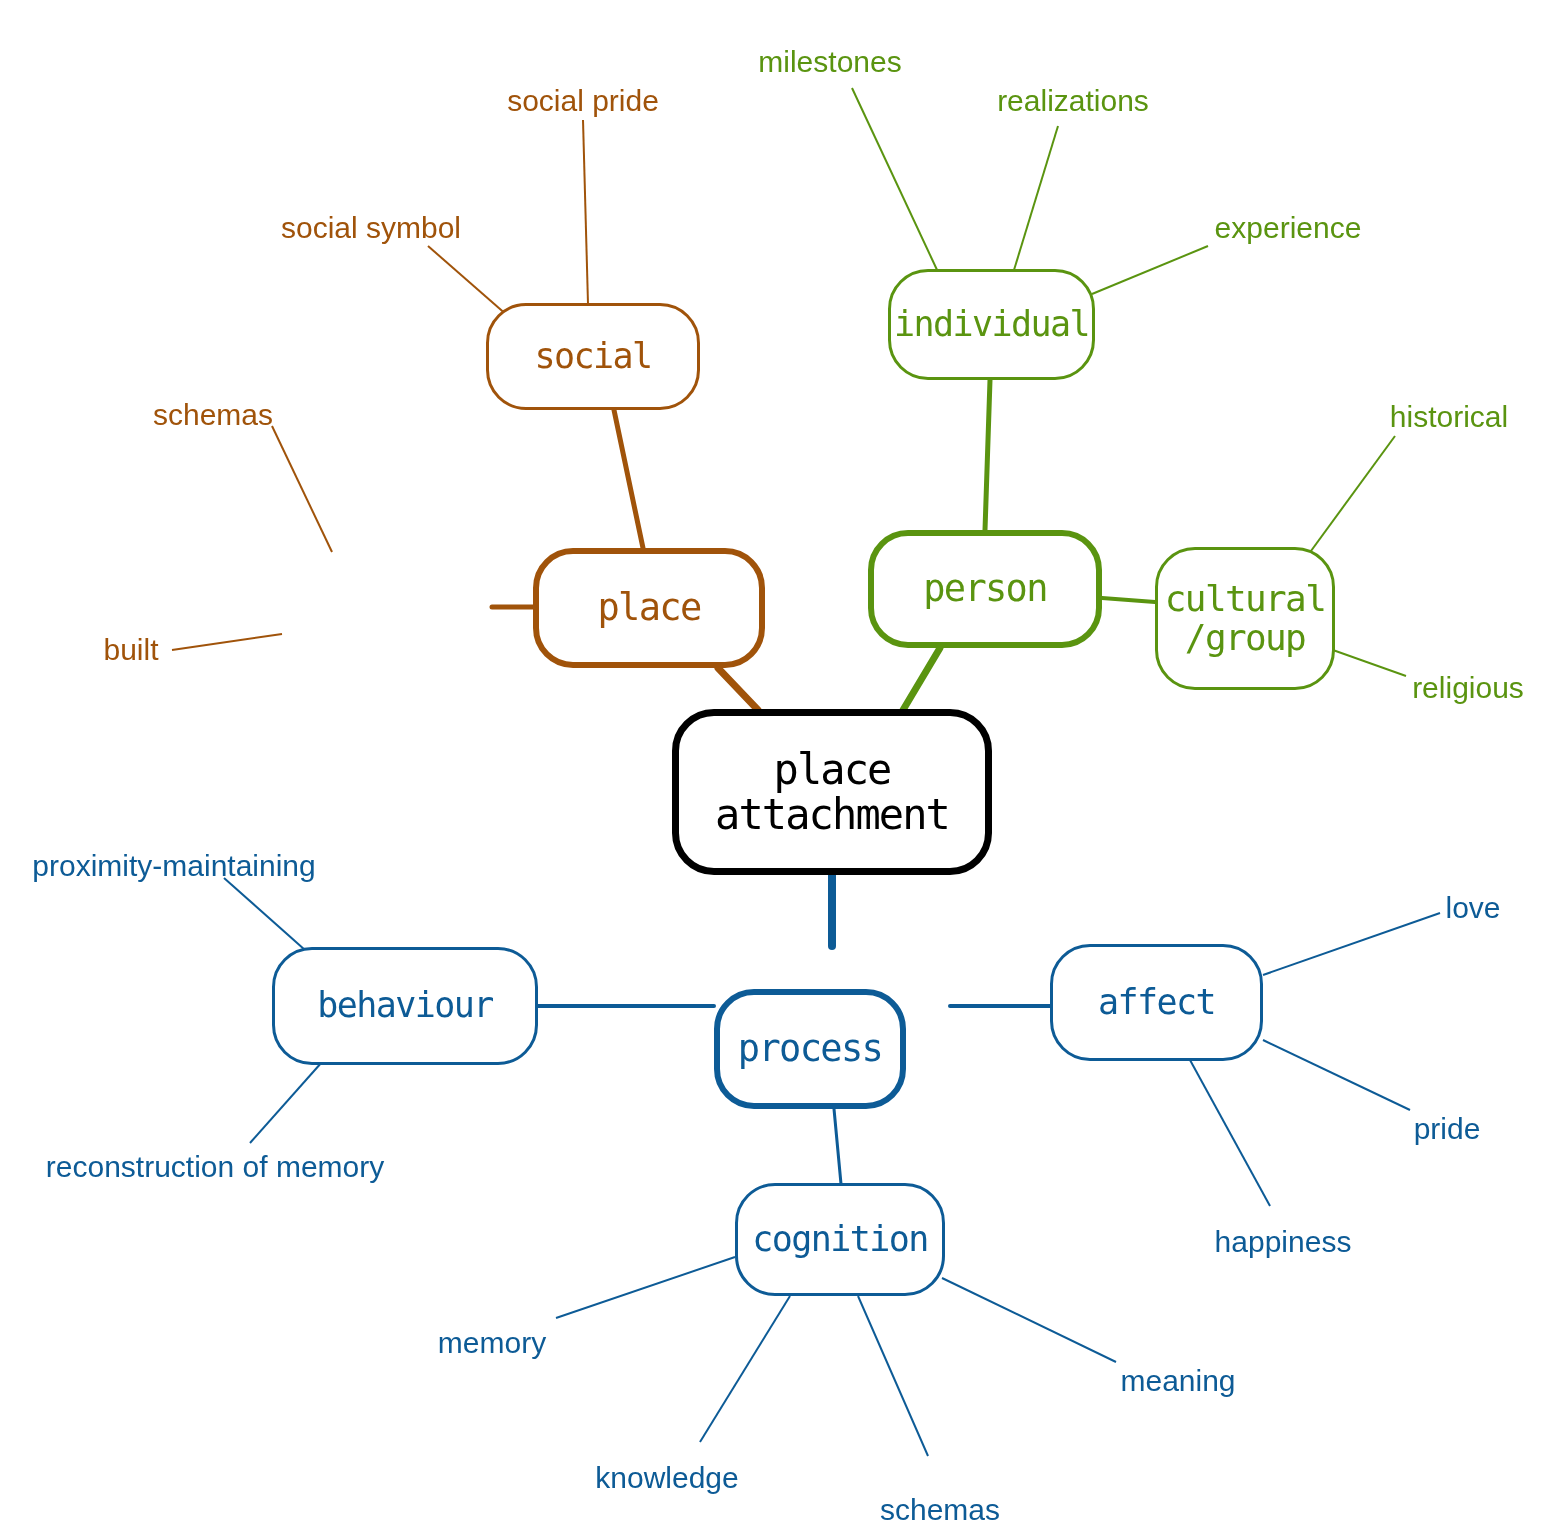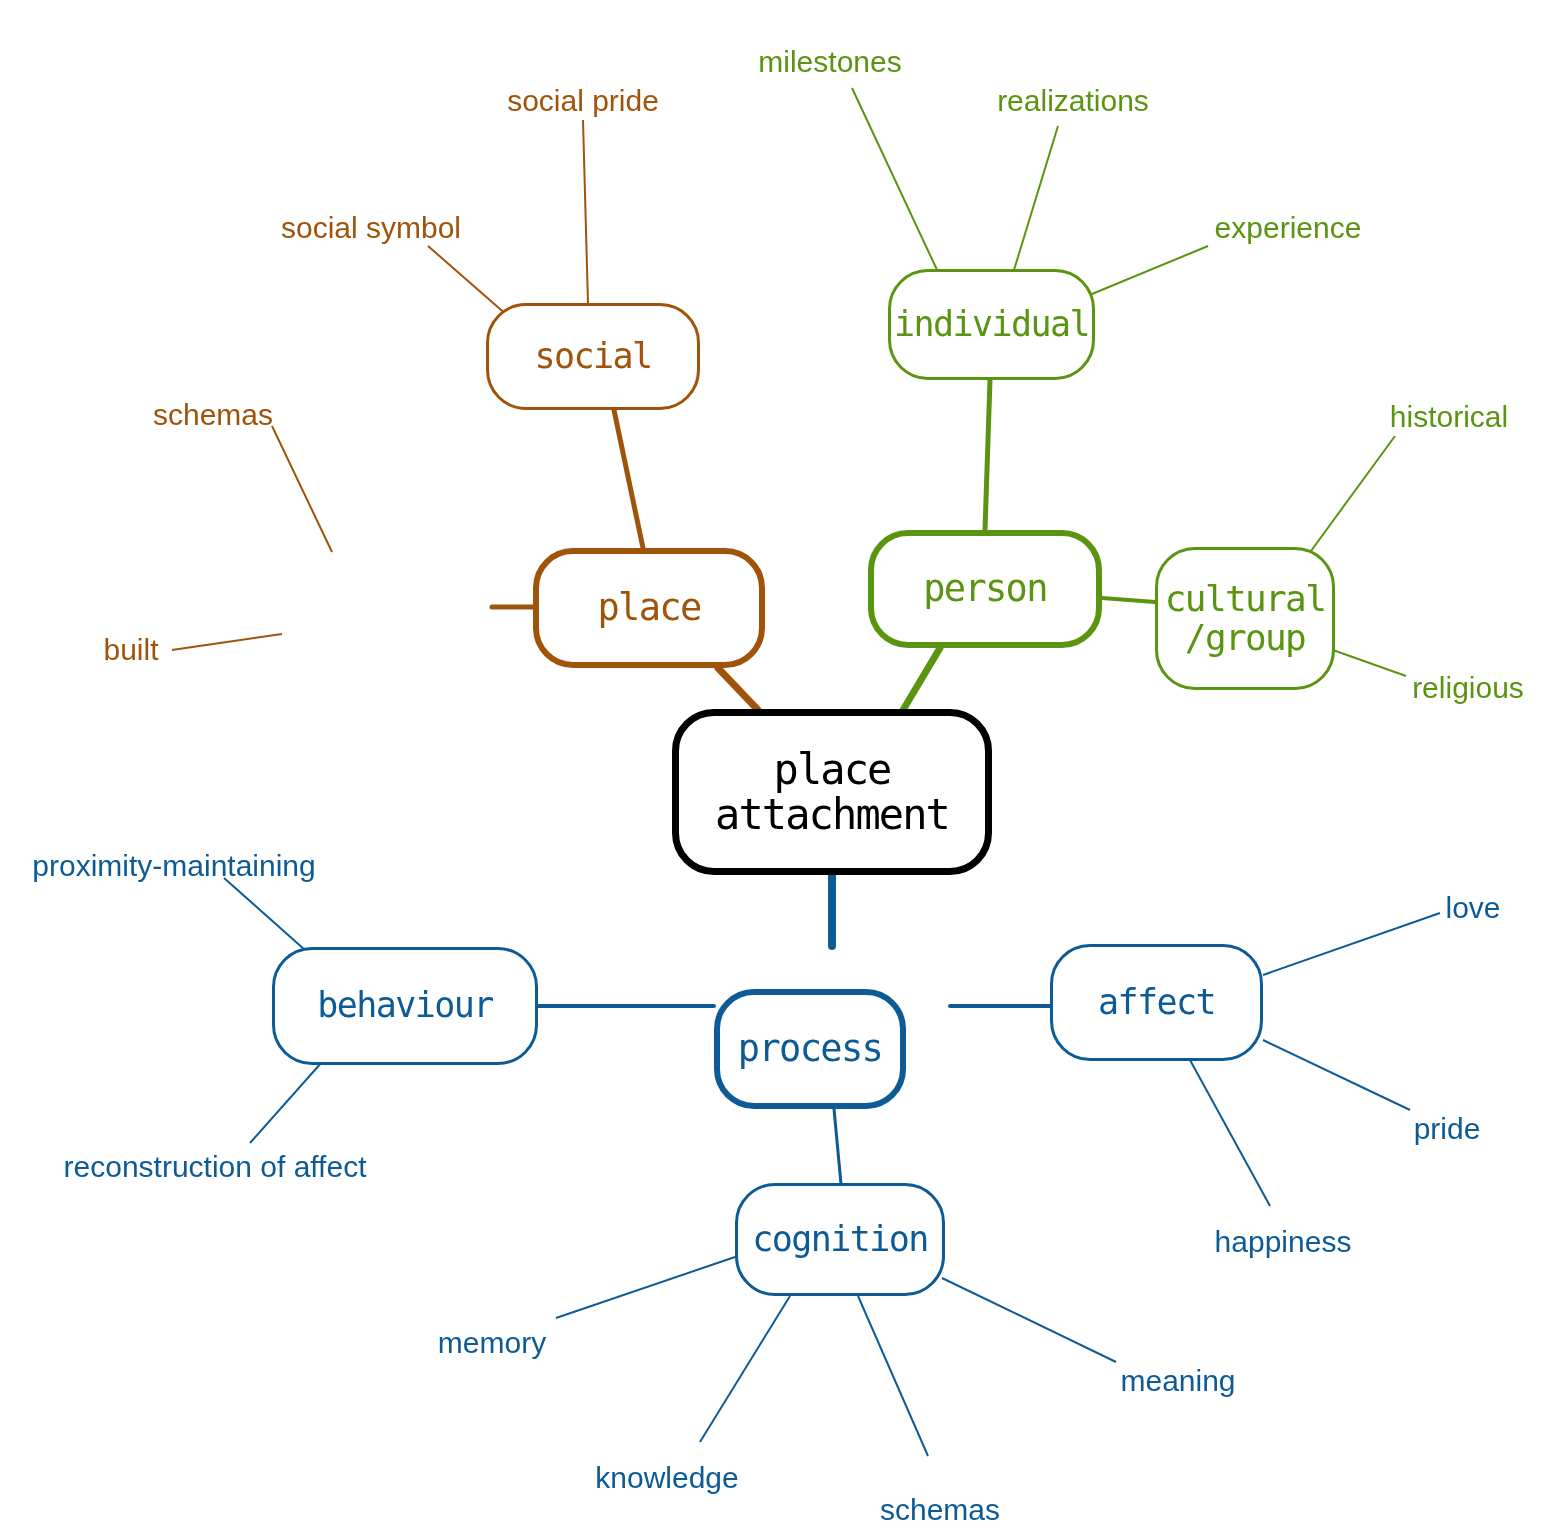--- a/index.html
+++ b/index.html
@@ -153,21 +153,21 @@
   <div class="leaf brown l-center" style="left:213px;top:415px;">schemas</div>
   <div class="leaf brown l-center" style="left:131px;top:650px;">built</div>
 
   <div class="leaf green l-center" style="left:830px;top:62px;">milestones</div>
   <div class="leaf green l-center" style="left:1073px;top:101px;">realizations</div>
   <div class="leaf green l-center" style="left:1288px;top:228px;">experience</div>
   <div class="leaf green l-center" style="left:1449px;top:417px;">historical</div>
   <div class="leaf green l-center" style="left:1468px;top:688px;">religious</div>
 
   <div class="leaf blue l-center" style="left:174px;top:866px;">proximity-maintaining</div>
-  <div class="leaf blue l-center" style="left:215px;top:1167px;">reconstruction of affect</div>
+  <div class="leaf blue l-center" style="left:215px;top:1167px;">reconstruction of memory</div>
   <div class="leaf blue l-center" style="left:1473px;top:908px;">love</div>
   <div class="leaf blue l-center" style="left:1447px;top:1129px;">pride</div>
   <div class="leaf blue l-center" style="left:1283px;top:1242px;">happiness</div>
   <div class="leaf blue l-center" style="left:492px;top:1343px;">memory</div>
   <div class="leaf blue l-center" style="left:667px;top:1478px;">knowledge</div>
   <div class="leaf blue l-center" style="left:940px;top:1510px;">schemas</div>
   <div class="leaf blue l-center" style="left:1178px;top:1381px;">meaning</div>
 
 </div>
 

